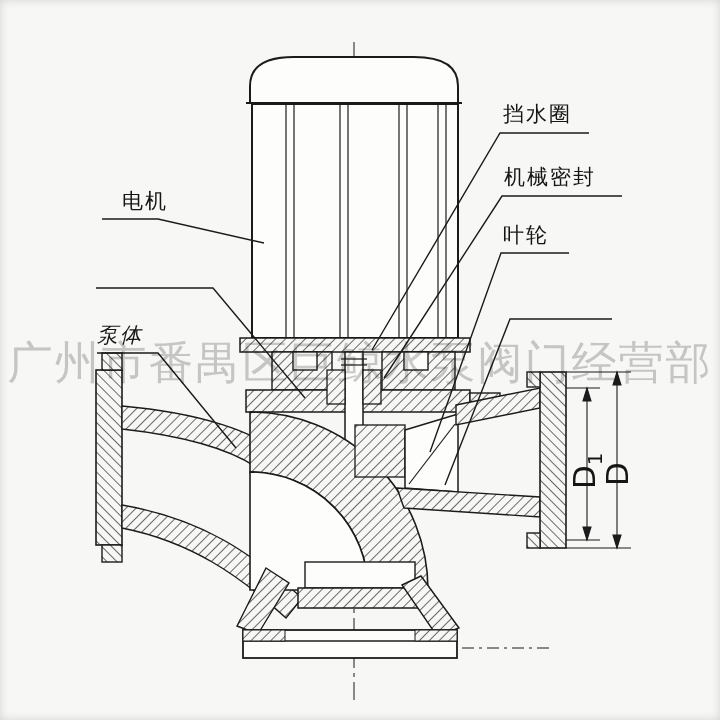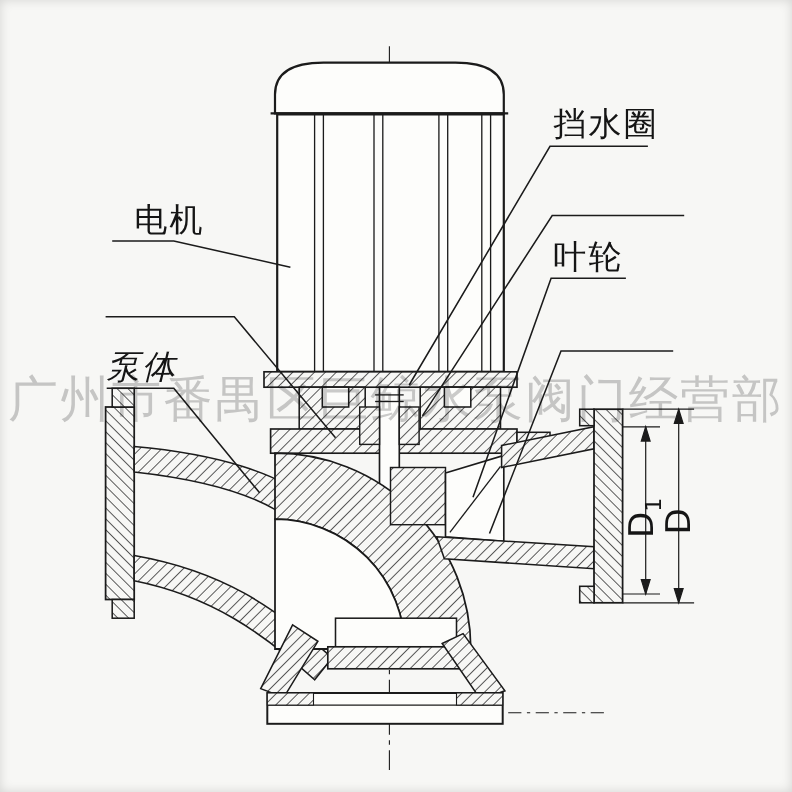--- a/index.html
+++ b/index.html
@@ -3,21 +3,21 @@
 <meta charset="utf-8">
 <style>
   html,body{margin:0;padding:0;background:#e9e9e7;}
   .stage{
     position:relative;width:720px;height:720px;background:#f7f7f5;
     overflow:hidden;font-family:"DejaVu Sans",sans-serif;
     box-shadow:inset 0 0 10px rgba(0,0,0,.14);
   }
   .stage svg{position:absolute;left:0;top:0;}
   .lbl{
-    position:absolute;font-size:30px;line-height:30px;color:#151515;
+    position:absolute;font-size:21px;line-height:30px;color:#151515;
     letter-spacing:2px;white-space:nowrap;font-weight:500;
   }
   #lbl-motor{left:101px;top:186px;margin-left:21px;}
   #lbl-middle-cover{left:95px;top:255px;}
   #lbl-pump-body{left:97px;top:320px;font-style:italic;}
   #lbl-deflector{left:503px;top:99px;}
   #lbl-mech-seal{left:504px;top:162px;}
   #lbl-impeller{left:503px;top:220px;}
   #lbl-seal-ring{left:512px;top:285px;}
   .dim{
@@ -148,20 +148,21 @@
       <polyline points="622,196 502,196 384,378"></polyline>
       <polyline points="569,253 501,253 430,452"></polyline>
       <polyline points="612,319 510,319 445,485"></polyline>
     </g>
   </svg>
 
   <div class="lbl" id="lbl-motor">电机</div>
   <div class="lbl" id="lbl-pump-body">泵体</div>
 
   <div class="lbl" id="lbl-deflector">挡水圈</div>
+  <div class="lbl" id="lbl-mech-seal">机械密封</div>
   <div class="lbl" id="lbl-impeller">叶轮</div>
 
   <div class="dim" id="dim-d1"><span>D</span><sub>1</sub></div>
   <div class="dim" id="dim-d"><span>D</span><sub></sub></div>
 
   <div class="watermark">广州市番禺区巨鲸水泵阀门经营部</div>
 
 </div>
 
 </body></html>

